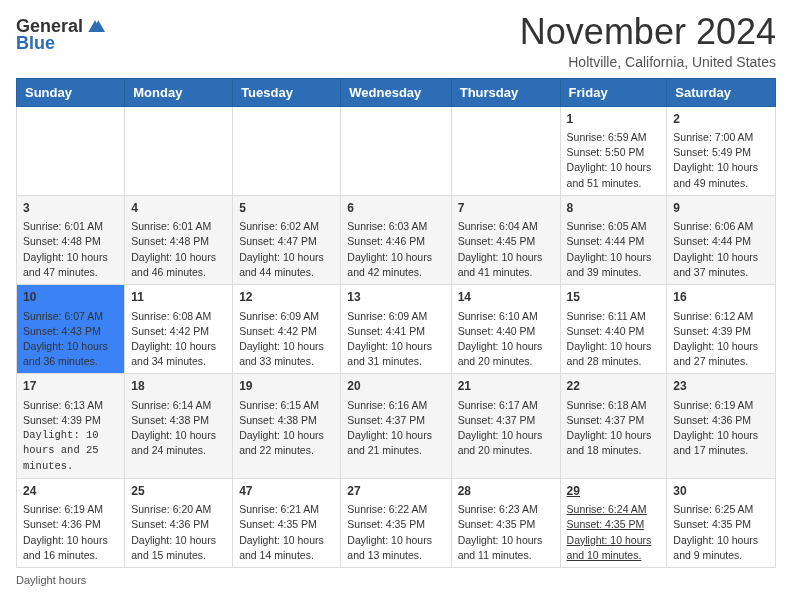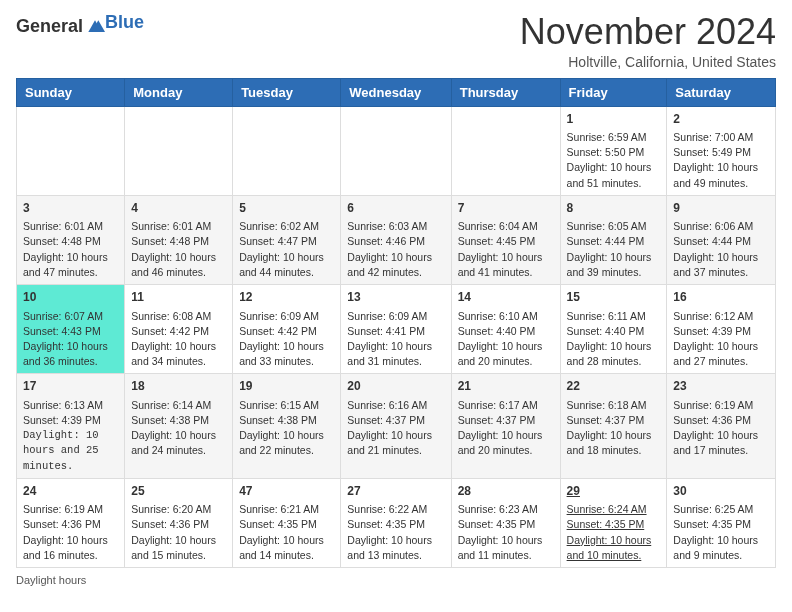--- a/index.html
+++ b/index.html
@@ -15,21 +15,21 @@
       padding: 12px 16px 10px 16px;
     }
     .header {
       display: flex;
       justify-content: space-between;
       align-items: flex-start;
       margin-bottom: 8px;
     }
     .logo {
       display: flex;
-      flex-direction: row;
+      flex-direction: column;
       align-items: flex-start;
       margin-top: 4px;
     }
     .logo-text {
       display: flex;
       align-items: center;
     }
     .logo-general {
       font-size: 18px;
       font-weight: bold;
@@ -199,21 +199,21 @@
             <span style="display: block;">Daylight: 10 hours and 39 minutes.</span>
           </td>
           <td style="background: rgb(245, 245, 245);">
             <span class="day-number">9</span>
             <span style="display: block;">Sunrise: 6:06 AM</span>
             <span style="display: block;">Sunset: 4:44 PM</span>
             <span style="display: block;">Daylight: 10 hours and 37 minutes.</span>
           </td>
         </tr>
         <tr>
-          <td style="background: #5eead4;">
+          <td style="background: #3b82f6;">
             <span class="day-number">10</span>
             <span style="display: block;">Sunrise: 6:07 AM</span>
             <span style="display: block;">Sunset: 4:43 PM</span>
             <span style="display: block;">Daylight: 10 hours and 36 minutes.</span>
           </td>
           <td style="background: rgb(255, 255, 255);">
             <span class="day-number">11</span>
             <span style="display: block;">Sunrise: 6:08 AM</span>
             <span style="display: block;">Sunset: 4:42 PM</span>
             <span style="display: block;">Daylight: 10 hours and 34 minutes.</span>

